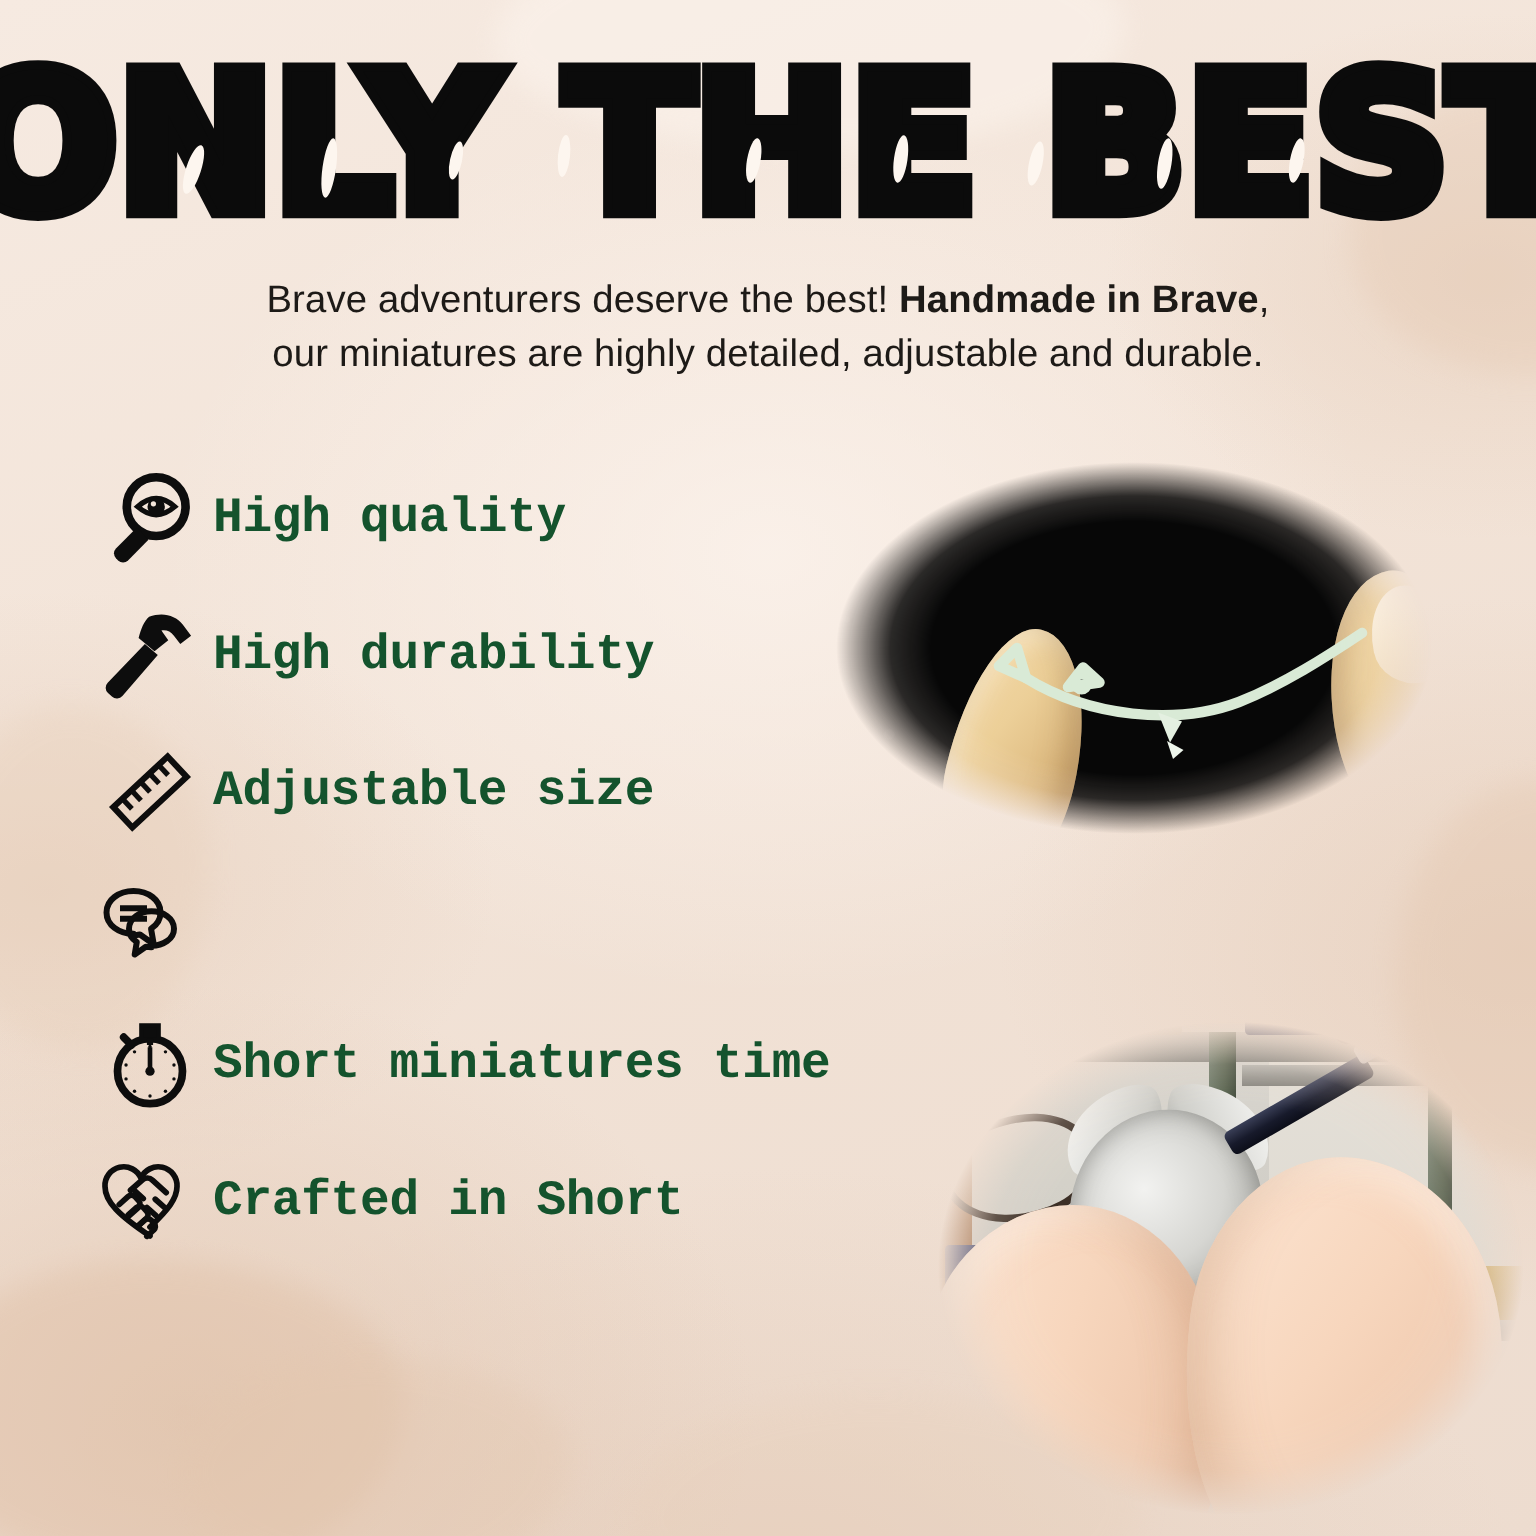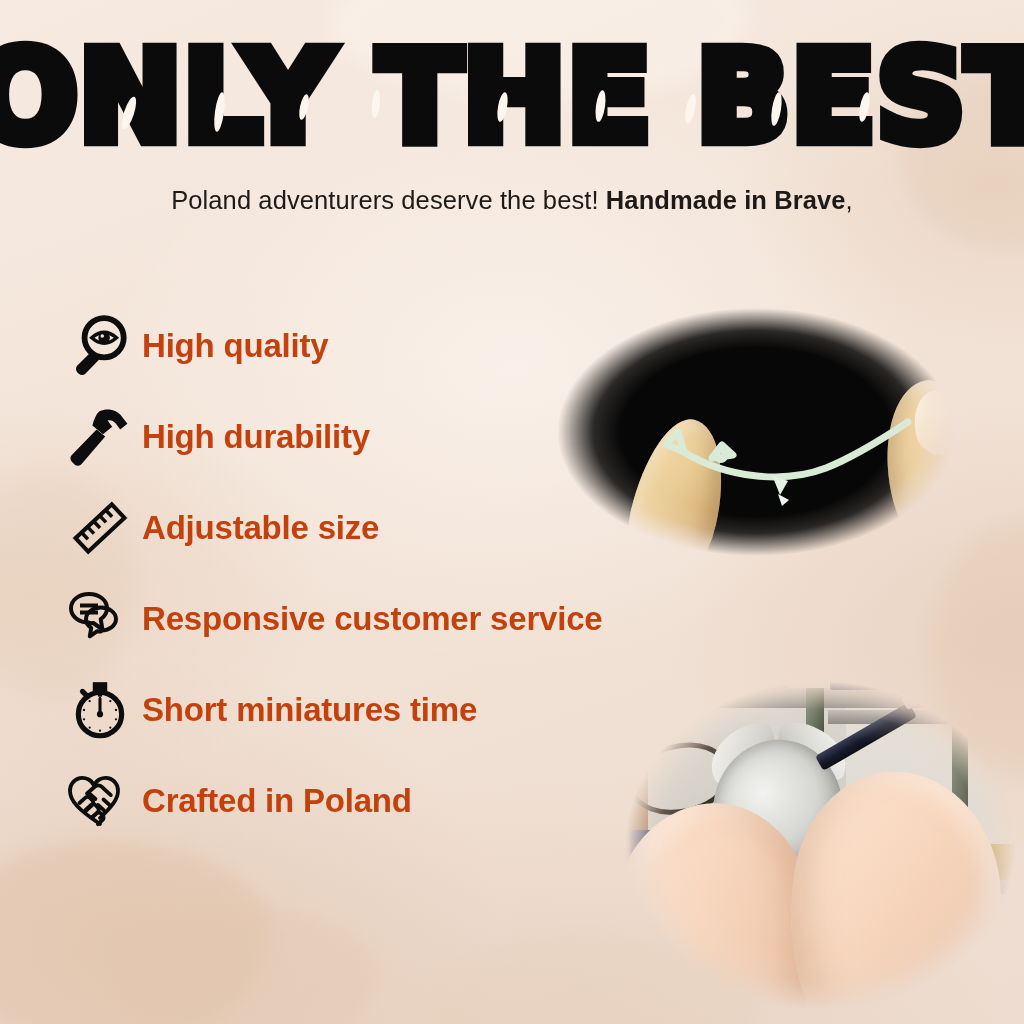--- a/index.html
+++ b/index.html
@@ -111,24 +111,24 @@
   .ficon {
     width: 84px;
     min-width: 84px;
     height: 72px;
     display: flex;
     align-items: center;
     justify-content: center;
   }
   .ficon svg { display: block; }
   .flabel {
-    font-family: Liberation Sans, sans-serif;
+    font-family: Liberation Mono, monospace;
     font-size: 33px;
     font-weight: 700;
-    color: #c2410c;
+    color: #14532d;
     letter-spacing: -.2px;
     white-space: nowrap;
   }
 
   
   .photo {
     position: absolute;
     overflow: hidden;
   }
 
@@ -321,21 +321,22 @@
     <span class="gloss" style="left:300px;top:60px;width:8px;height:26px;transform:rotate(12deg);"></span>
     <span class="gloss" style="left:372px;top:56px;width:8px;height:28px;transform:rotate(6deg);"></span>
     <span class="gloss" style="left:498px;top:58px;width:9px;height:30px;transform:rotate(10deg);"></span>
     <span class="gloss" style="left:596px;top:56px;width:9px;height:32px;transform:rotate(8deg);"></span>
     <span class="gloss" style="left:686px;top:60px;width:9px;height:30px;transform:rotate(12deg);"></span>
     <span class="gloss" style="left:772px;top:58px;width:9px;height:34px;transform:rotate(9deg);"></span>
     <span class="gloss" style="left:860px;top:58px;width:9px;height:30px;transform:rotate(11deg);"></span>
   </div>
 
   <div class="subtitle">
-    <span>Poland adventurers deserve the best! </span><b>Handmade in Brave</b><span>,</span><br>
+    <span>Brave adventurers deserve the best! </span><b>Handmade in Brave</b><span>,</span><br>
+    <span>our miniatures are highly detailed, adjustable and durable.</span>
   </div>
 
   <div class="features">
 
     <div class="feature">
       <span class="ficon">
         <svg width="66" height="66" viewBox="0 0 64 64">
           <g fill="none" stroke="#0d0d0d" stroke-width="5.6">
             <circle cx="36" cy="24" r="19"></circle>
           </g>
@@ -382,21 +383,20 @@
       <span class="ficon">
         <svg width="70" height="66" viewBox="0 0 70 66">
           <g fill="none" stroke="#0d0d0d" stroke-width="4" stroke-linejoin="round">
             <path d="M36 44.5 c7.8 0 15-4.6 15-11.4 0-6.8-7.2-11.6-15-11.6 -7.8 0-15 4.8-15 11.6 0 3.6 2 6.8 5.2 8.9 l-1.4 8.4 7.4-5.2 a22 22 0 0 0 3.8 .3 Z"></path>
             <path d="M24 36.5 c-9.8 0-18-5.8-18-14.2 0-8.4 8.2-14.3 18-14.3 9.8 0 18 5.9 18 14.3 0 4.4-2.4 8.3-6.3 10.9 l1.8 10.3 -9.2-6.5 a26 26 0 0 1 -4.3 .5 Z"></path>
             <line x1="15" y1="19.5" x2="33" y2="19.5"></line>
             <line x1="15" y1="26.5" x2="33" y2="26.5"></line>
           </g>
         </svg>
       </span>
-      <span class="flabel">Responsive customer service</span>
     </div>
 
     <div class="feature">
       <span class="ficon">
         <svg width="66" height="66" viewBox="0 0 64 64">
           <g stroke="#0d0d0d" fill="none">
             <circle cx="32" cy="36" r="21" stroke-width="5"></circle>
             <rect x="26.5" y="6.5" width="11" height="9" fill="#0d0d0d" stroke-width="3"></rect>
             <line x1="32" y1="15" x2="32" y2="19" stroke-width="4"></line>
             <path d="M15 14 l5 5" stroke-width="5" stroke-linecap="round"></path>
@@ -428,21 +428,21 @@
             <path d="M22 25.5 l8-7 a5 5 0 0 1 6.6 .2 l9.2 8.4"></path>
             <path d="M30.5 31 l-6.2-5.6"></path>
             <path d="M14.5 35 l6-5.4 a3.3 3.3 0 0 1 4.6 .3 l2.4 2.6 a3.3 3.3 0 0 1 -.3 4.6 l-6 5.4"></path>
             <path d="M20.5 42 l5.6-5 a3.3 3.3 0 0 1 4.6 .3 l2.2 2.4 a3.3 3.3 0 0 1 -.3 4.6 l-5.6 5"></path>
             <path d="M27 49.5 l4.6-4.2 a3.1 3.1 0 0 1 4.4 .3 l1.8 2 a3.1 3.1 0 0 1 -.3 4.4 l-4.6 4.2"></path>
             <path d="M33 37 l6 5.4"></path>
             <path d="M38.5 31.5 l6.5 5.8"></path>
           </g>
         </svg>
       </span>
-      <span class="flabel">Crafted in Poland</span>
+      <span class="flabel">Crafted in Short</span>
     </div>
 
   </div>
 
   <div class="photo" id="photo-top">
     <div class="blackfield"></div>
     <div class="edge-grain"></div>
     <div class="finger" id="finger-left"></div>
     <div class="finger" id="finger-right"></div>
     <div class="nail" id="nail-right"></div>

